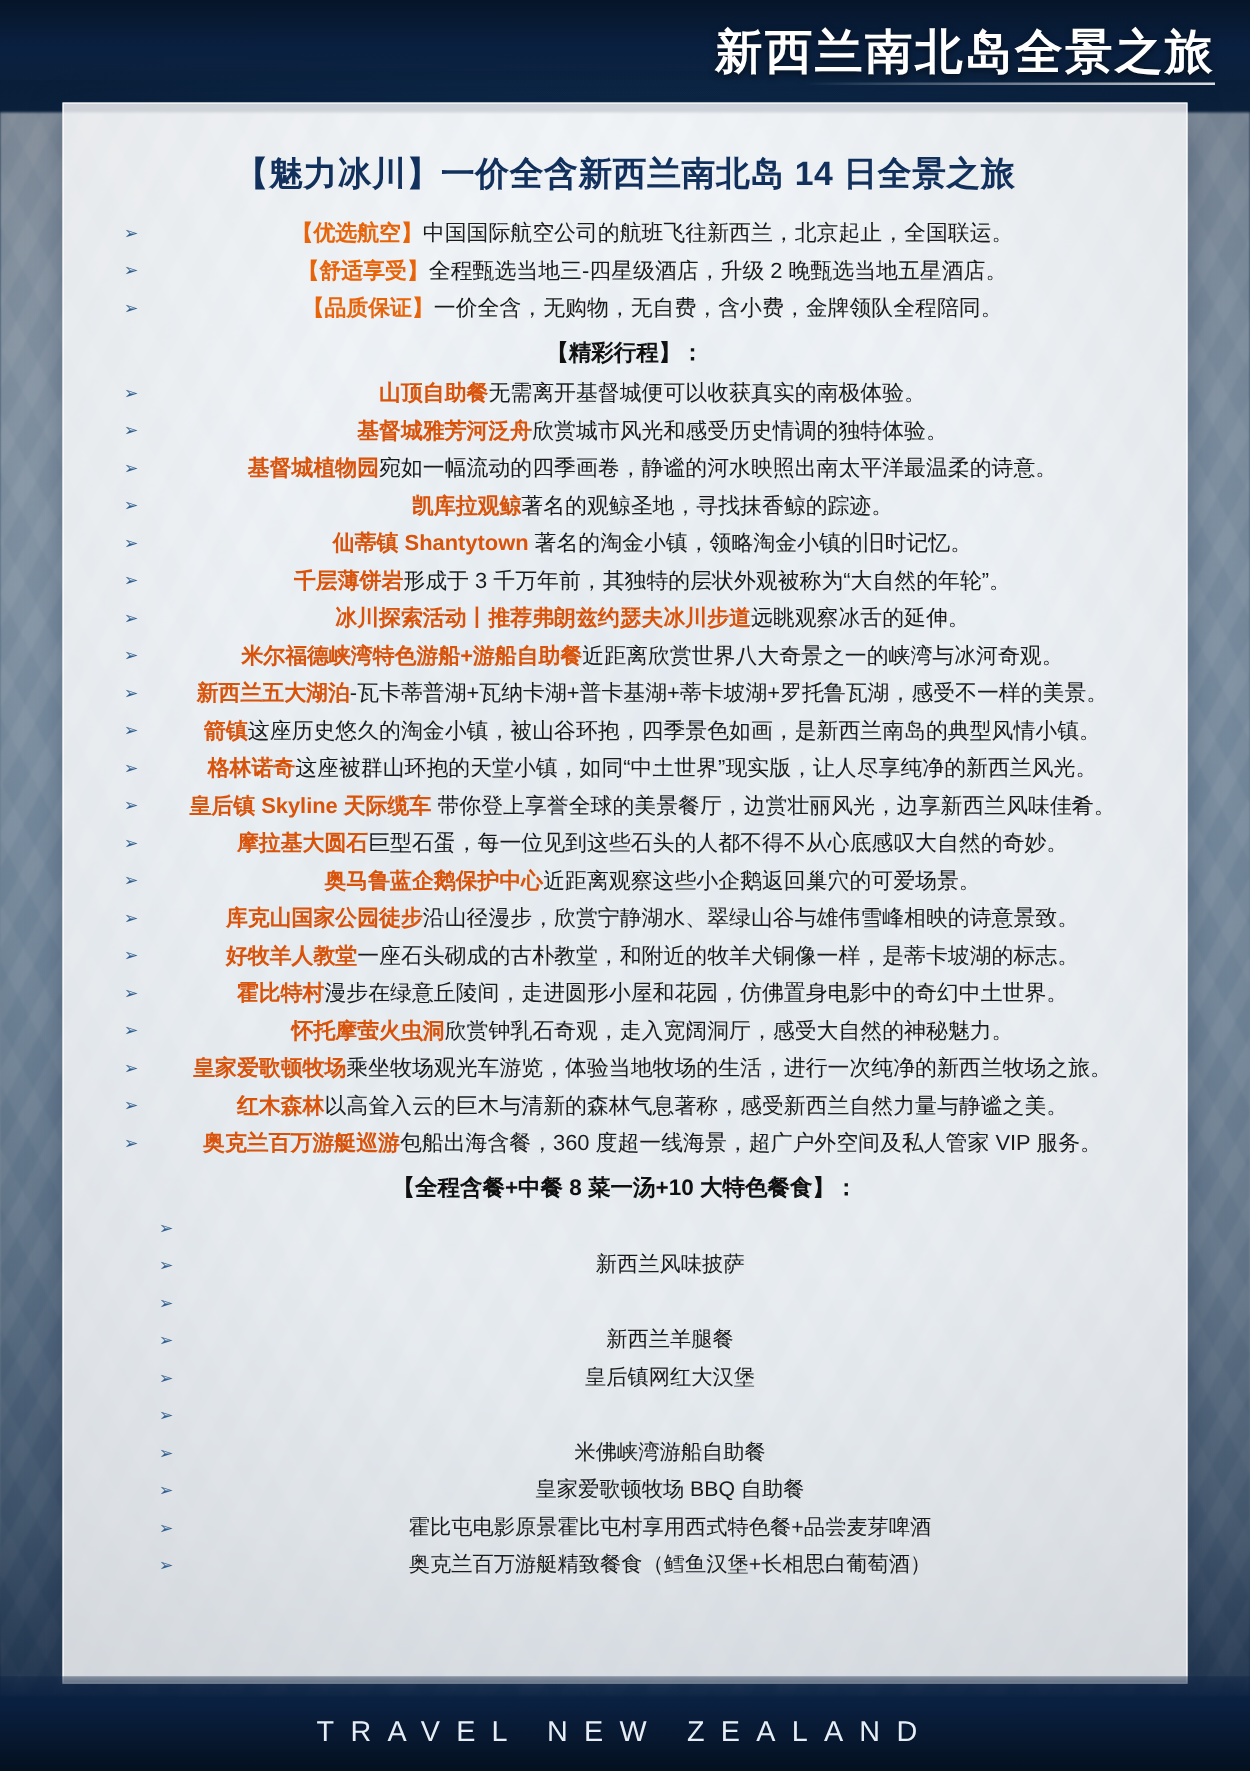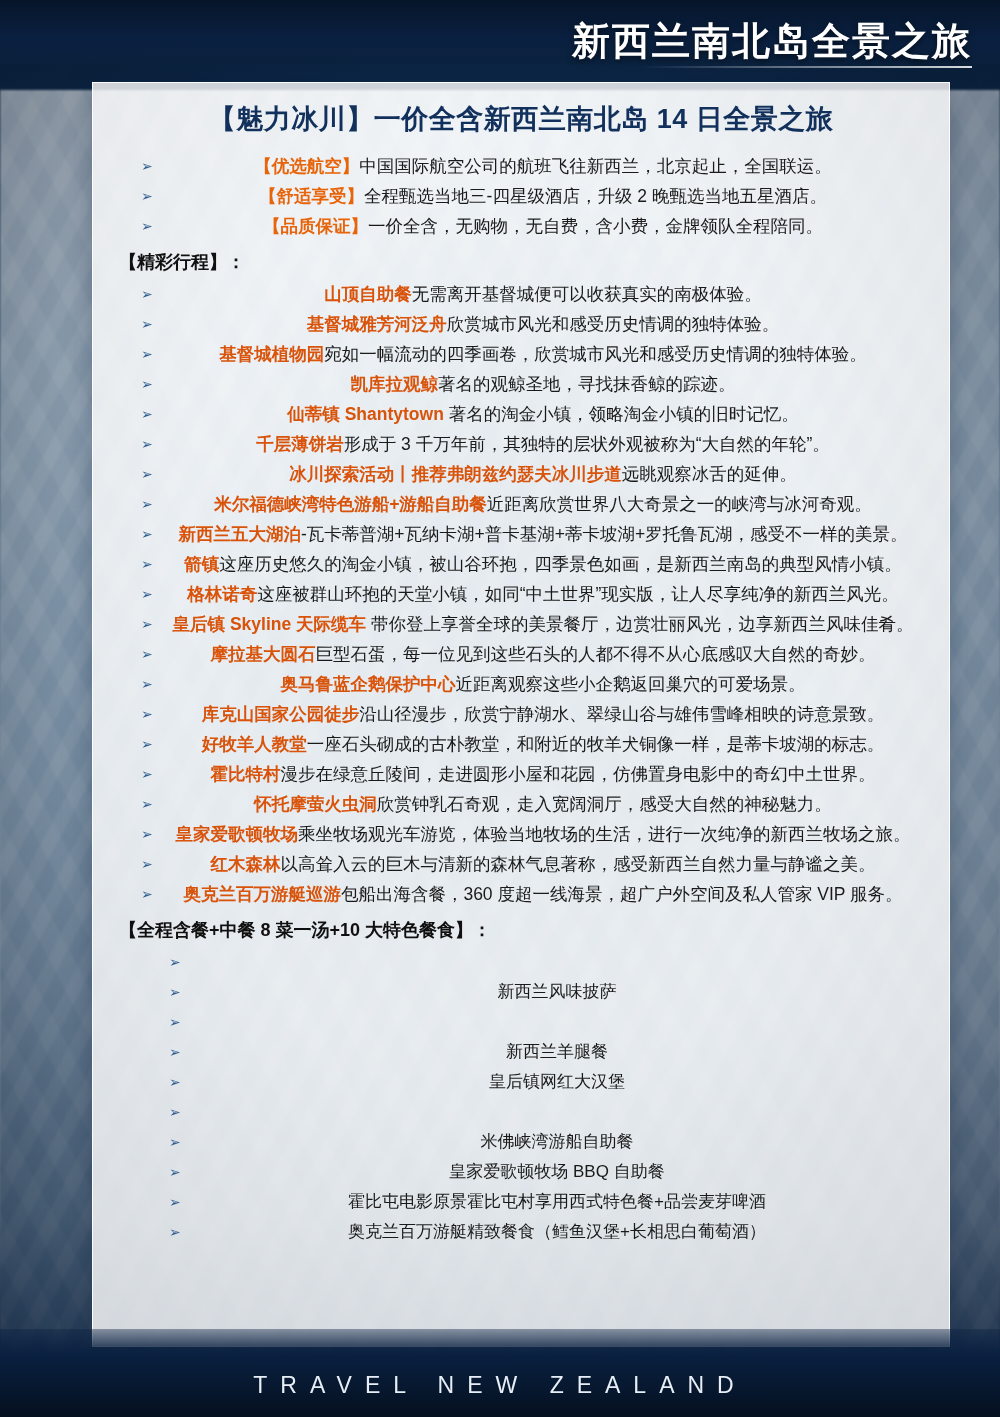--- a/index.html
+++ b/index.html
@@ -53,24 +53,23 @@
   .brand-underline{
     position:absolute;right:28px;top:66px;width:330px;height:2px;
     background:linear-gradient(90deg,rgba(255,255,255,0),rgba(255,255,255,.85));
   }
   
   .card{
     position:absolute;left:50px;right:50px;top:82px;bottom:70px;
     background:rgba(255,255,255,.80);
     border:1px solid rgba(255,255,255,.9);
     box-shadow:0 6px 26px rgba(0,20,50,.35);
-    padding:14px 26px 18px 26px;
+    padding:34px 26px 18px 26px;
     box-sizing:border-box;
     overflow:hidden;
-    margin-left:42px;
   }
   .title{
     text-align:center;
     font-size:27px;
     font-weight:bold;
     color:#12305c;
     letter-spacing:.5px;
     margin:4px 0 14px 0;
     font-family:"Liberation Sans","DejaVu Sans",sans-serif;
   }
@@ -92,30 +91,31 @@
   }
   li.row .txt{flex:1 1 auto;text-align:center;}
   .hl{color:#e8640a;font-weight:bold;}
   .hl-d{color:#d9530a;font-weight:bold;}
   .section{
     font-size:18px;
     font-weight:bold;
     color:#101010;
     margin:6px 0 2px 0;
     line-height:30px;
+    text-align:center;
   }
   li.meal{
     font-size:17px;
     line-height:29px;
     padding-left:50px;
     color:#1a1a1a;
   }
   li.meal .arrow{color:#2f5e8f;}
   .footer{
-    position:absolute;left:0;right:0;bottom:0;height:88px;
+    position:absolute;left:0;right:0;bottom:0;height:76px;
     background:linear-gradient(0deg,#04101f 0%,#0a2040 70%,rgba(10,32,64,.4) 100%);
   }
   .footer-text{
     position:absolute;left:0;right:0;bottom:18px;
     text-align:center;
     color:#e7eef6;
     font-size:23px;
     letter-spacing:13px;
     font-family:"Liberation Sans","DejaVu Sans",sans-serif;
   }
@@ -156,21 +156,21 @@
       <li class="row">
           <span class="arrow">➢</span>
           <span class="txt"><span class="hl-d">山顶自助餐</span><span>无需离开基督城便可以收获真实的南极体验。</span></span>
         </li>
       <li class="row">
           <span class="arrow">➢</span>
           <span class="txt"><span class="hl-d">基督城雅芳河泛舟</span><span>欣赏城市风光和感受历史情调的独特体验。</span></span>
         </li>
       <li class="row">
           <span class="arrow">➢</span>
-          <span class="txt"><span class="hl-d">基督城植物园</span><span>宛如一幅流动的四季画卷，欣赏城市风光和感受历史情调的独特体验。</span></span>
+          <span class="txt"><span class="hl-d">基督城植物园</span><span>宛如一幅流动的四季画卷，静谧的河水映照出南太平洋最温柔的诗意。</span></span>
         </li>
       <li class="row">
           <span class="arrow">➢</span>
           <span class="txt"><span class="hl-d">凯库拉观鲸</span><span>著名的观鲸圣地，寻找抹香鲸的踪迹。</span></span>
         </li>
       <li class="row">
           <span class="arrow">➢</span>
           <span class="txt"><span class="hl-d">仙蒂镇 Shantytown</span><span> 著名的淘金小镇，领略淘金小镇的旧时记忆。</span></span>
         </li>
       <li class="row">

